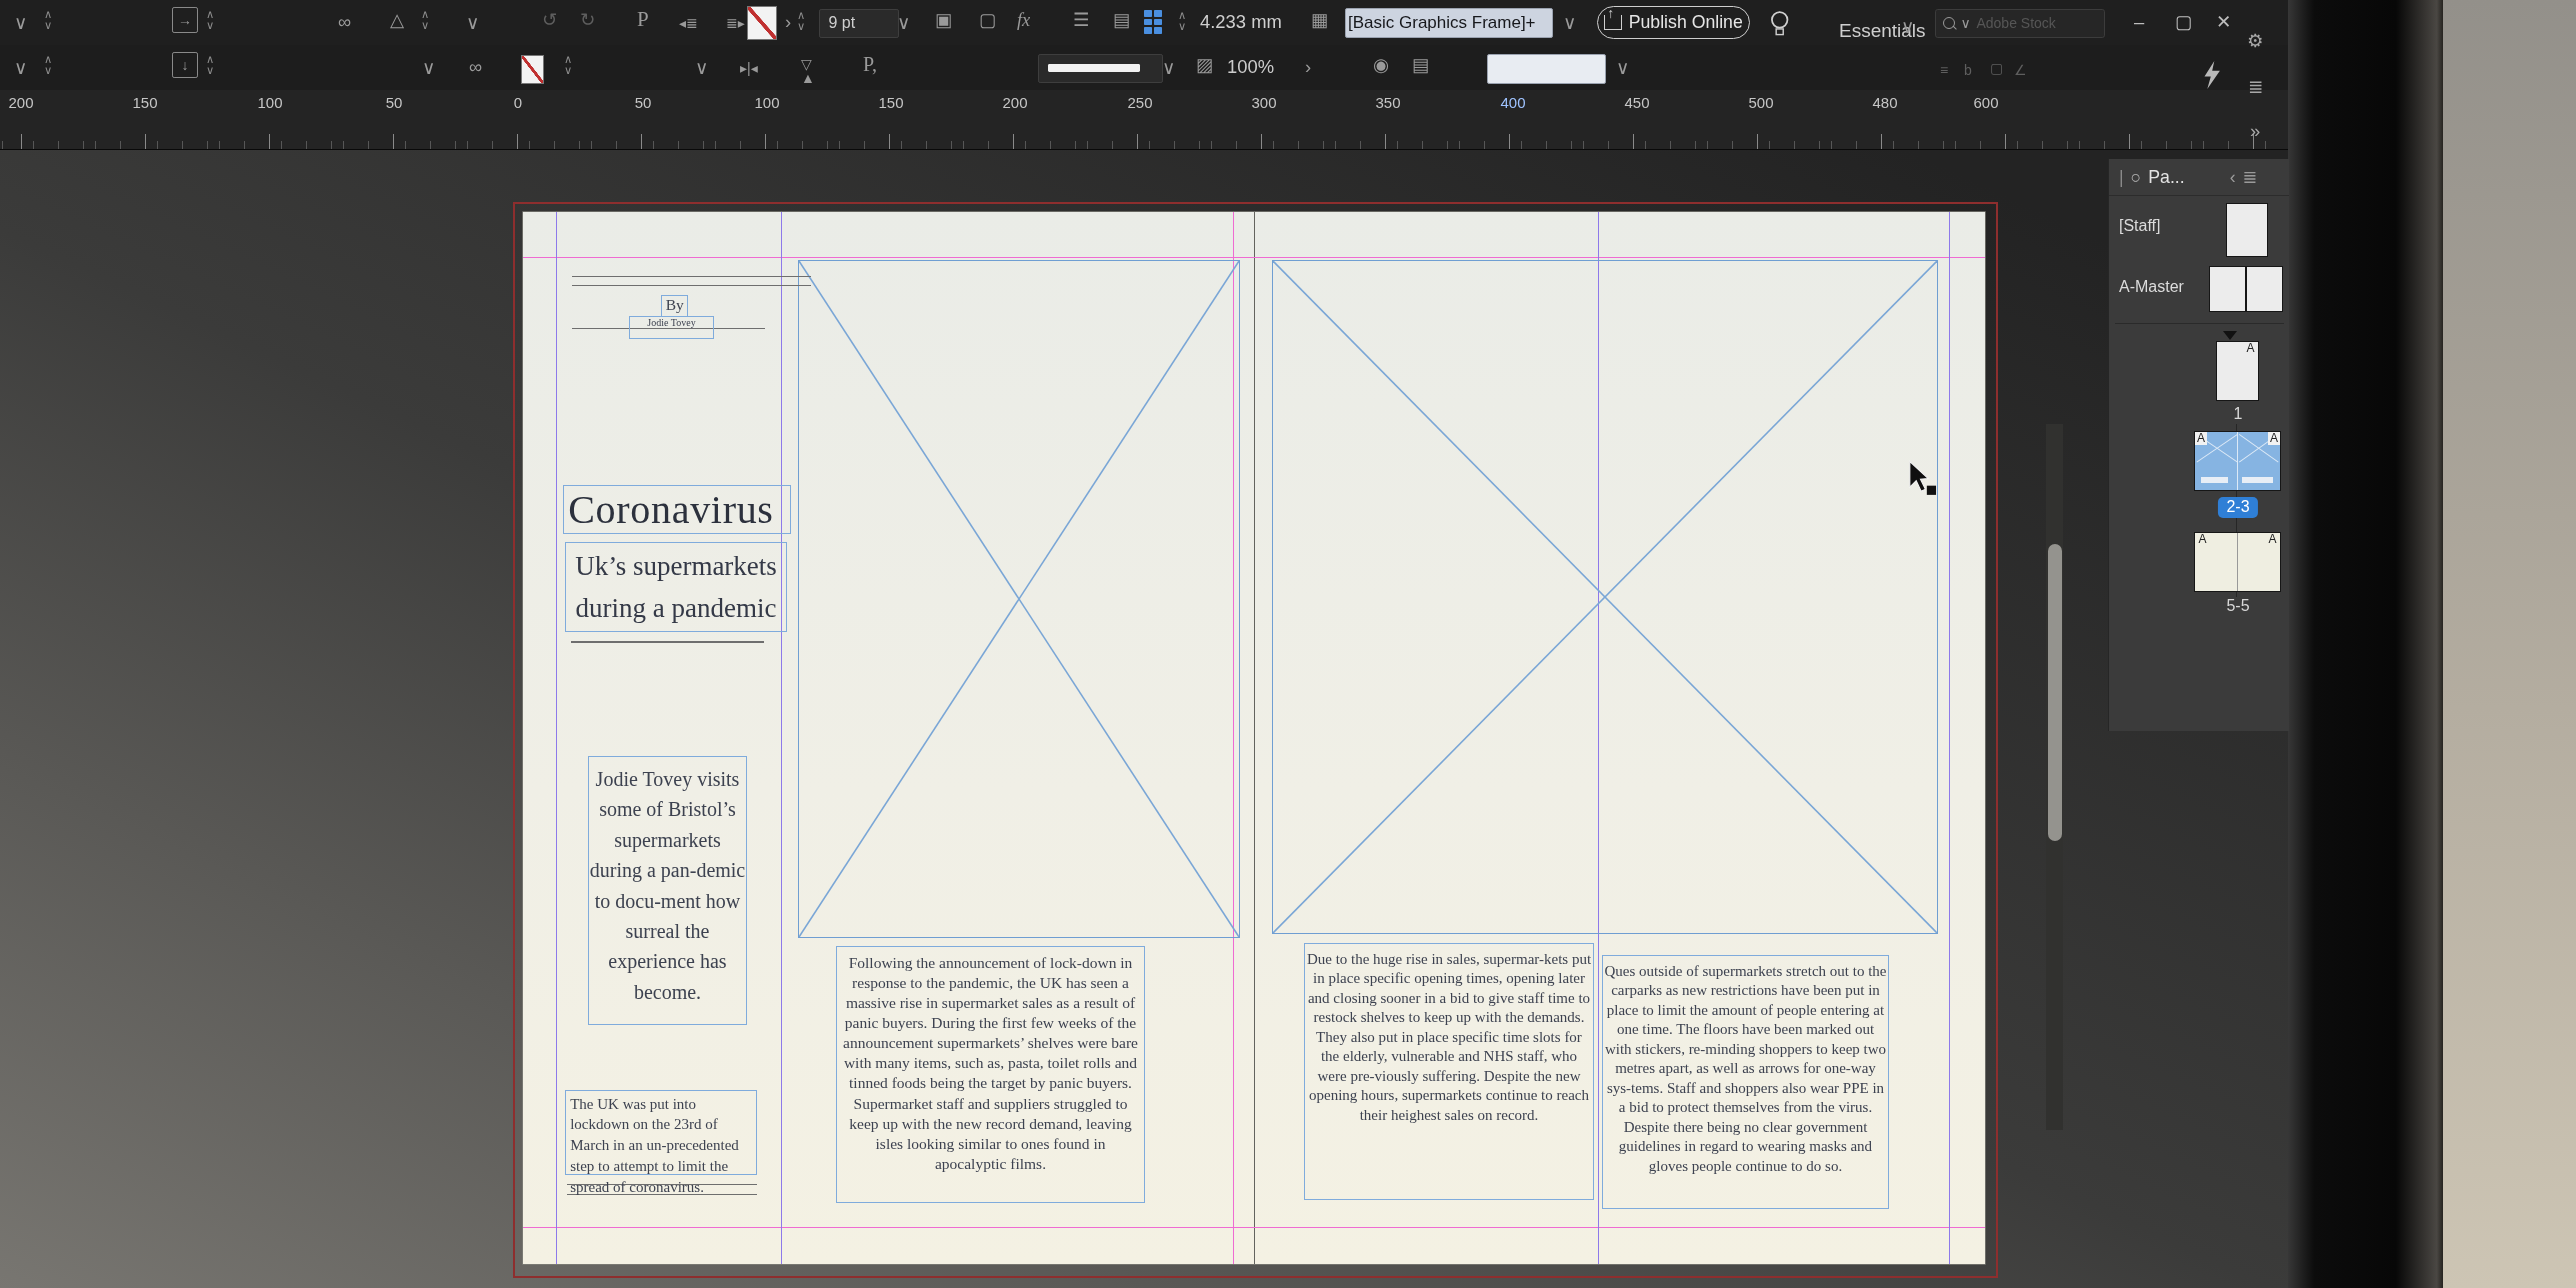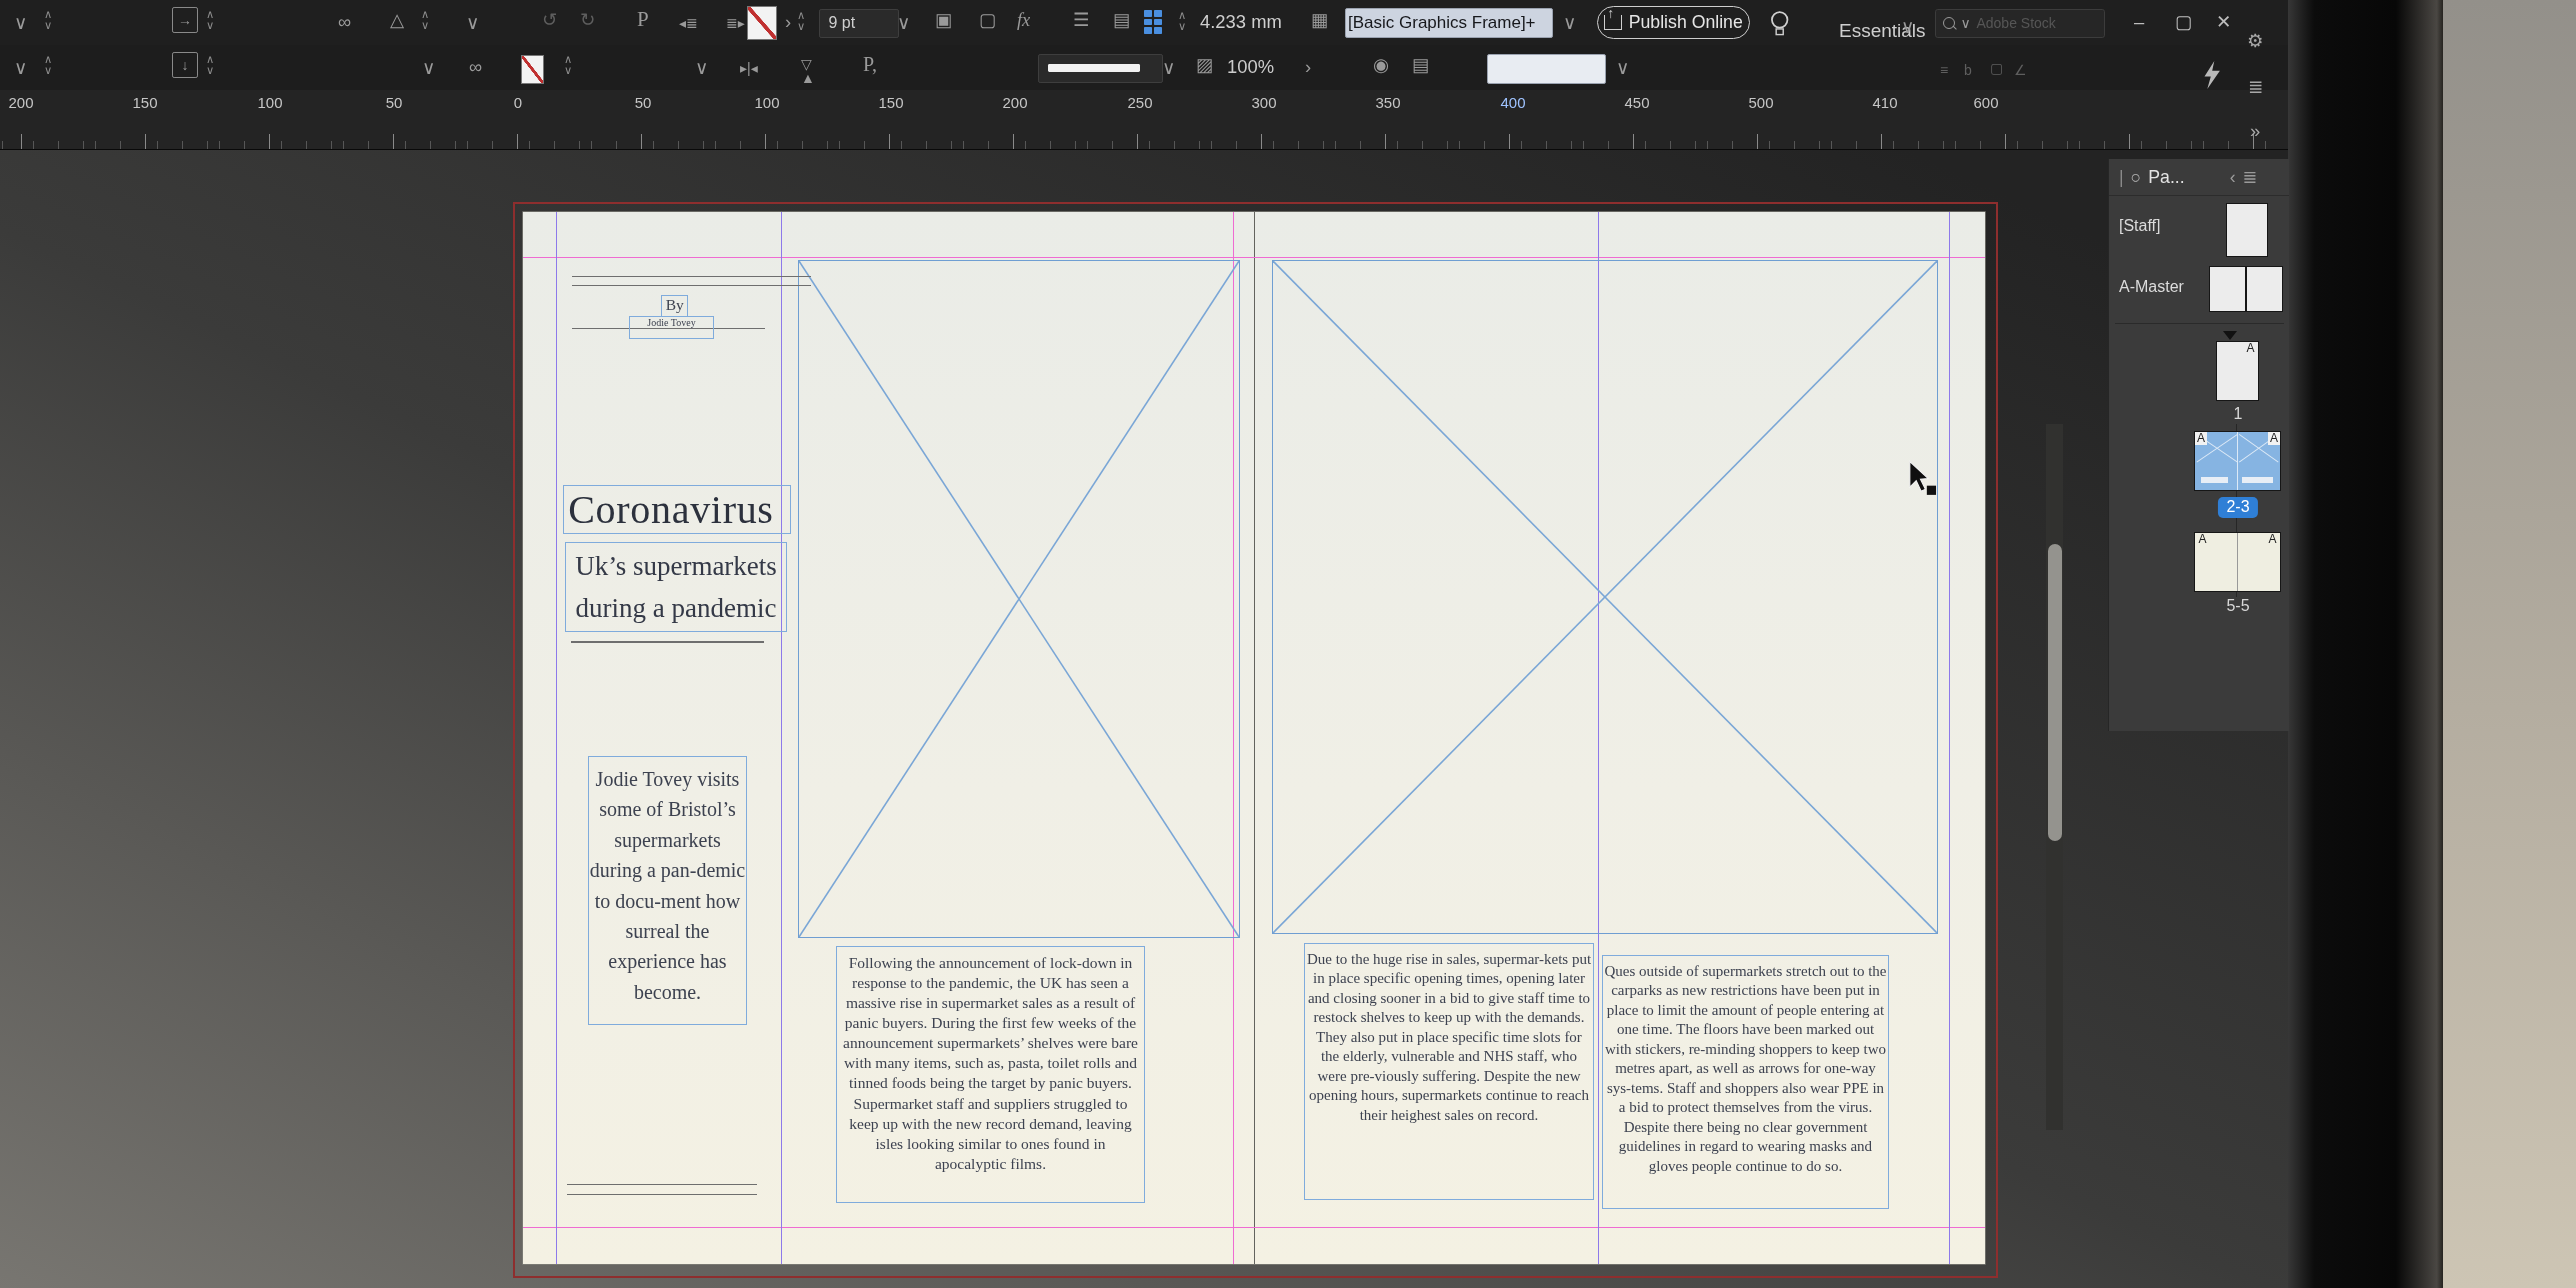--- a/index.html
+++ b/index.html
@@ -248,21 +248,21 @@
       <span class="rlabel" style="left:643px">50</span>
       <span class="rlabel" style="left:767px">100</span>
       <span class="rlabel" style="left:891px">150</span>
       <span class="rlabel" style="left:1015px">200</span>
       <span class="rlabel" style="left:1140px">250</span>
       <span class="rlabel" style="left:1264px">300</span>
       <span class="rlabel" style="left:1388px">350</span>
       <span class="rlabel hl" style="left:1513px">400</span>
       <span class="rlabel" style="left:1637px">450</span>
       <span class="rlabel" style="left:1761px">500</span>
-      <span class="rlabel" style="left:1885px">410</span>
+      <span class="rlabel" style="left:1885px">480</span>
       <span class="rlabel" style="left:1986px">600</span>
     </div>
 
     <div class="work"></div>
 
     <div class="bleed"></div>
     <div class="page">
       <div class="spine"></div>
 
       <div class="guideH pink" style="top:45px"></div>
@@ -291,20 +291,21 @@
       <div class="rule" style="left:49px;top:116px;width:193px"></div>
       <div class="rule" style="left:48px;top:429px;width:193px;height:2.1px"></div>
       <div class="rule" style="left:44px;top:972px;width:190px"></div>
       <div class="rule" style="left:44px;top:982px;width:190px"></div>
 
       <div class="tframe doc-center" style="left:138px;top:83px;width:25.4px;height:20px;font-size:15.5px">By</div>
       <div class="tframe doc-center" style="left:106px;top:104px;width:83px;height:20.5px;font-size:10px">Jodie Tovey</div>
       <div class="tframe headline" style="left:40px;top:273px;width:222px;height:47px">Coronavirus</div>
       <div class="tframe subhead doc-center" style="left:42px;top:330px;width:220px;height:85px">Uk’s supermarkets during a pandemic</div>
       <div class="tframe standfirst doc-center" style="left:65px;top:544px;width:157px;height:260px">Jodie Tovey visits some of Bristol’s supermarkets during a pan-demic to docu-ment how surreal the experience has become.</div>
+      <div class="tframe notebox" style="left:42px;top:878px;width:192px;height:85px;box-sizing:border-box">The UK was put into lockdown on the 23rd of March in an un-precedented step to attempt to limit the spread of coronavirus.</div>
 
       <div class="tframe bodycol doc-center" style="left:313px;top:734px;width:309px;height:257px;font-size:15.5px;box-sizing:border-box">Following the announcement of lock-down in response to the pandemic, the UK has seen a massive rise in supermarket sales as a result of panic buyers. During the first few weeks of the announcement supermarkets’ shelves were bare with many items, such as, pasta, toilet rolls and tinned foods being the target by panic buyers. Supermarket staff and suppliers struggled to keep up with the new record demand, leaving isles looking similar to ones found in apocalyptic films.</div>
       <div class="tframe bodycol doc-center" style="left:781px;top:731px;width:290px;height:257px;font-size:15px;box-sizing:border-box">Due to the huge rise in sales, supermar-kets put in place specific opening times, opening later and closing sooner in a bid to give staff time to restock shelves to keep up with the demands. They also put in place specific time slots for the elderly, vulnerable and NHS staff, who were pre-viously suffering. Despite the new opening hours, supermarkets continue to reach their heighest sales on record.</div>
       <div class="tframe bodycol doc-center" style="left:1079px;top:743px;width:287px;height:254px;font-size:15px;box-sizing:border-box">Ques outside of supermarkets stretch out to the carparks as new restrictions have been put in place to limit the amount of people entering at one time. The floors have been marked out with stickers, re-minding shoppers to keep two metres apart, as well as arrows for one-way sys-tems. Staff and shoppers also wear PPE in a bid to protect themselves from the virus. Despite there being no clear government guidelines in regard to wearing masks and gloves people continue to do so.</div>
     </div>
 
     <div class="sbtrack"></div>
     <div class="sbthumb"></div>
 
     <span class="sideic" style="left:2247px;top:30px">⚙</span>

